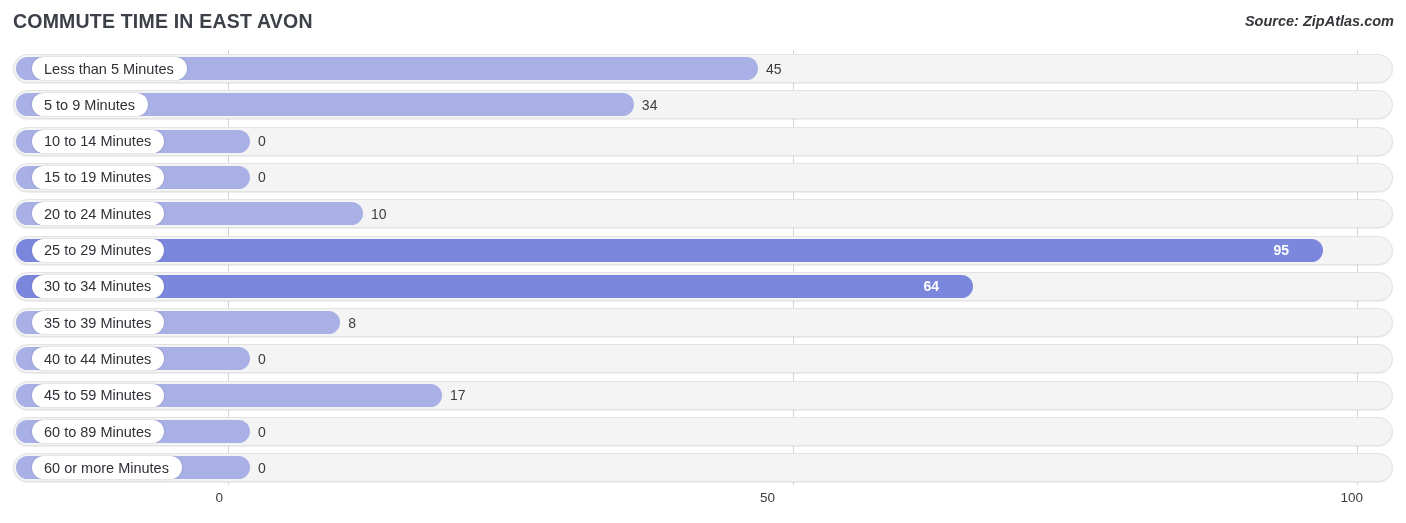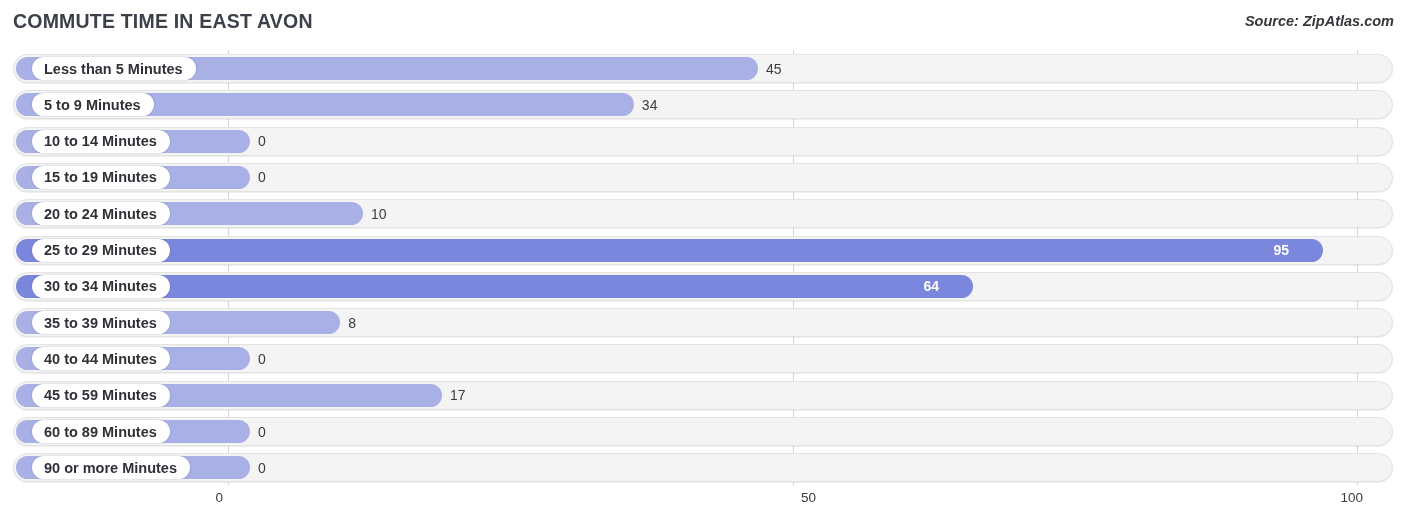--- a/index.html
+++ b/index.html
@@ -86,21 +86,20 @@
     height: 23px;
     display: flex;
     align-items: center;
     padding: 0 13px 0 12px;
     background: #ffffff;
     border-radius: 11.5px;
     box-shadow: 0 0 2px rgba(0,0,0,0.22);
     font-size: 14.5px;
     color: #2f3136;
     white-space: nowrap;
-    font-weight: bold;
   }
 
   .bar-value-out {
     position: absolute;
     top: 3px;
     height: 23px;
     display: flex;
     align-items: center;
     font-size: 14px;
     color: #3a3c40;
@@ -208,24 +207,24 @@
       </div>
       <div class="bar-row" style="top: 367px; text-align: right;">
         <div class="bar-track"></div>
         <div class="bar-fill" style="width: 234px; background: rgb(168, 176, 230);"></div>
         <div class="bar-label-pill">60 to 89 Minutes</div>
         <div class="bar-value-out" style="left: 245px;">0</div>
       </div>
       <div class="bar-row" style="top: 403.3px;">
         <div class="bar-track"></div>
         <div class="bar-fill" style="width: 234px; background: rgb(168, 176, 230);"></div>
-        <div class="bar-label-pill">90 or more Minutes</div>
+        <div class="bar-label-pill">60 or more Minutes</div>
         <div class="bar-value-out" style="left: 245px;">0</div>
       </div>
     </div>
 
   <div id="x-axis">
       <div class="tick-label" style="left: 223px;">0</div>
-      <div class="tick-label" style="left: 816px;">50</div>
+      <div class="tick-label" style="left: 775px;">50</div>
       <div class="tick-label" style="left: 1352px; margin-left: 11px;">100</div>
     </div>
 
 </div>
 
 </body></html>

